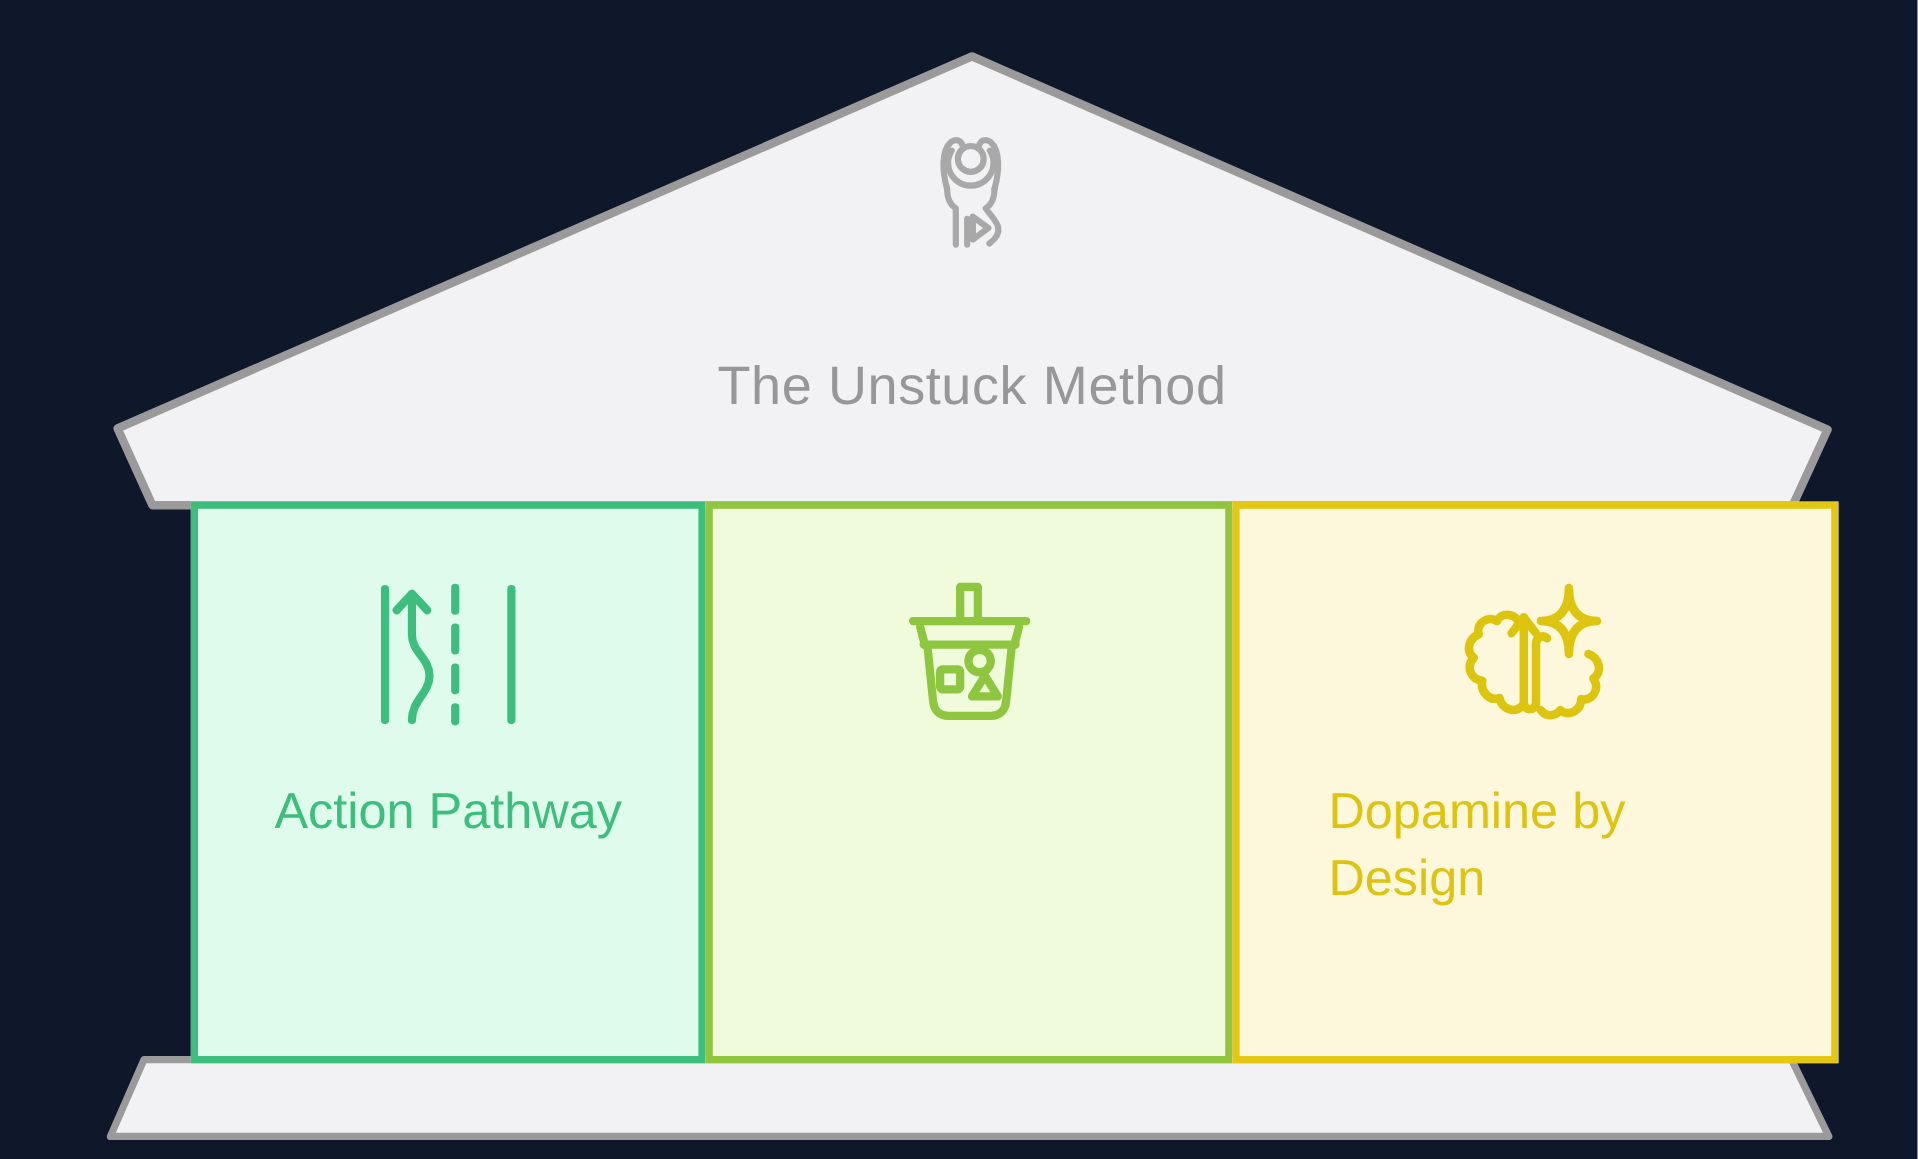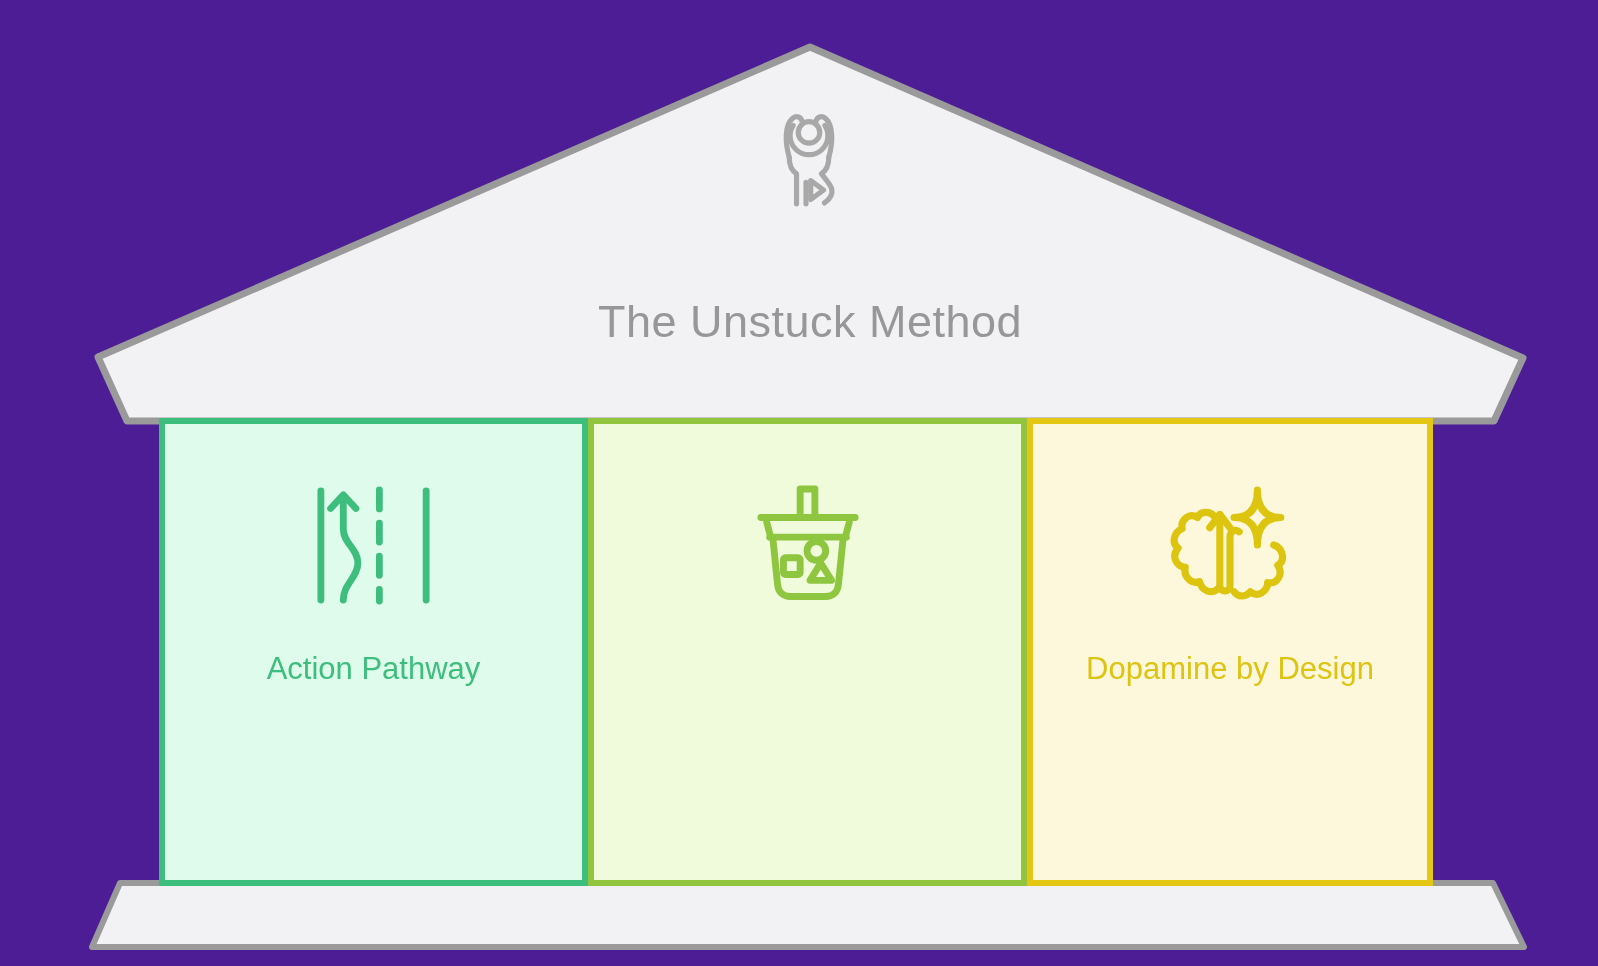--- a/index.html
+++ b/index.html
@@ -1,35 +1,35 @@
 <!DOCTYPE html>
 <html><head>
 <meta charset="utf-8">
 <style>
   html,body{margin:0;padding:0;background:#ffffff;}
   body{width:1598px;height:966px;font-family:"Liberation Sans",sans-serif;}
-  .stage{position:relative;width:1598px;height:966px;overflow:hidden;background:#4c1d95;}
+  .stage{position:relative;width:1598px;height:966px;overflow:hidden;background:#0f172a;}
 
   .structure-svg{position:absolute;left:0;top:0;}
   .structure-svg polygon{fill:var(--structure-fill);stroke:var(--structure-border);}
 
   .roof-content{position:absolute;left:0;top:0;width:1598px;}
   .roof-icon{position:absolute;left:766px;top:104px;width:86px;height:105px;color:var(--roof-icon-color);}
   .roof-title{position:absolute;left:810px;top:296px;transform:translateX(-50%);
     font-size:45px;white-space:nowrap;color:var(--title-color);letter-spacing:.5px;}
 
   .pillar{position:absolute;top:418px;height:468px;box-sizing:border-box;
     background:var(--fill);border:6px solid var(--border);
     display:flex;flex-direction:column;align-items:center;padding-top:56px;}
   .pillar-1{left:159px;width:429px;}
   .pillar-2{left:588px;width:439px;}
-  .pillar-3{left:1027px;width:406px;}
+  .pillar-3{left:1027px;width:505px;}
 
   .pillar-icon{height:130px;display:flex;align-items:center;justify-content:center;color:var(--icon-color);}
-  .pillar-label{margin-top:38px;font-size:31px;line-height:1.33;text-align:center;
+  .pillar-label{margin-top:38px;font-size:42px;line-height:1.33;text-align:left;
     color:var(--text-color);max-width:345px;}
 
   .icon-stroke{fill:none;stroke:currentColor;stroke-linecap:round;stroke-linejoin:round;}
 </style>
 </head>
 <body>
 
 <div class="stage" style="--structure-fill: #f2f2f4; --structure-border: #9a9a9b; --title-color: #97979a; --roof-icon-color: #a8a8a8;">
 
   <svg class="structure-svg" width="1598" height="966" viewBox="0 0 1598 966">

